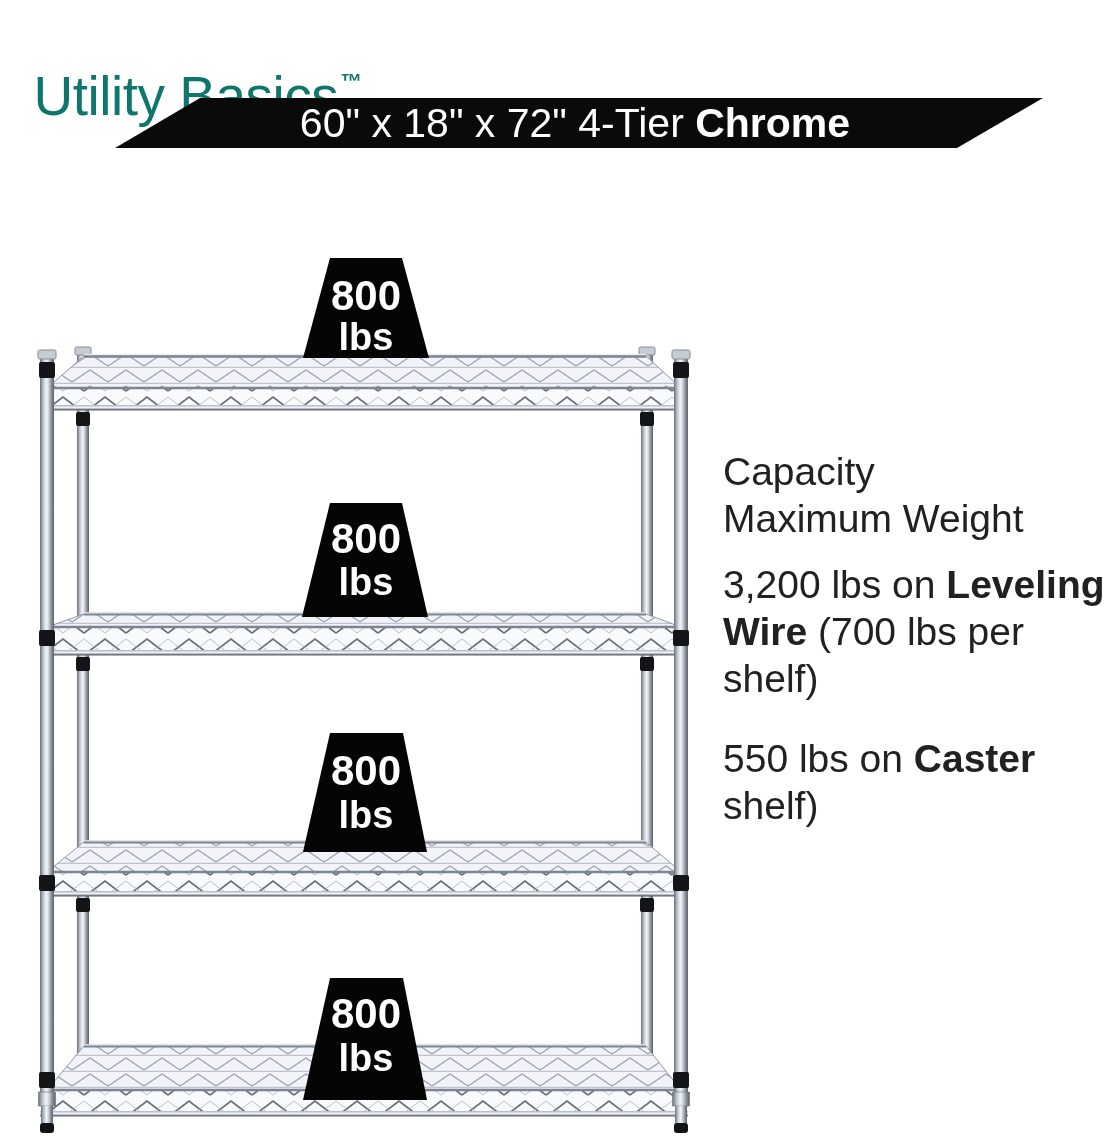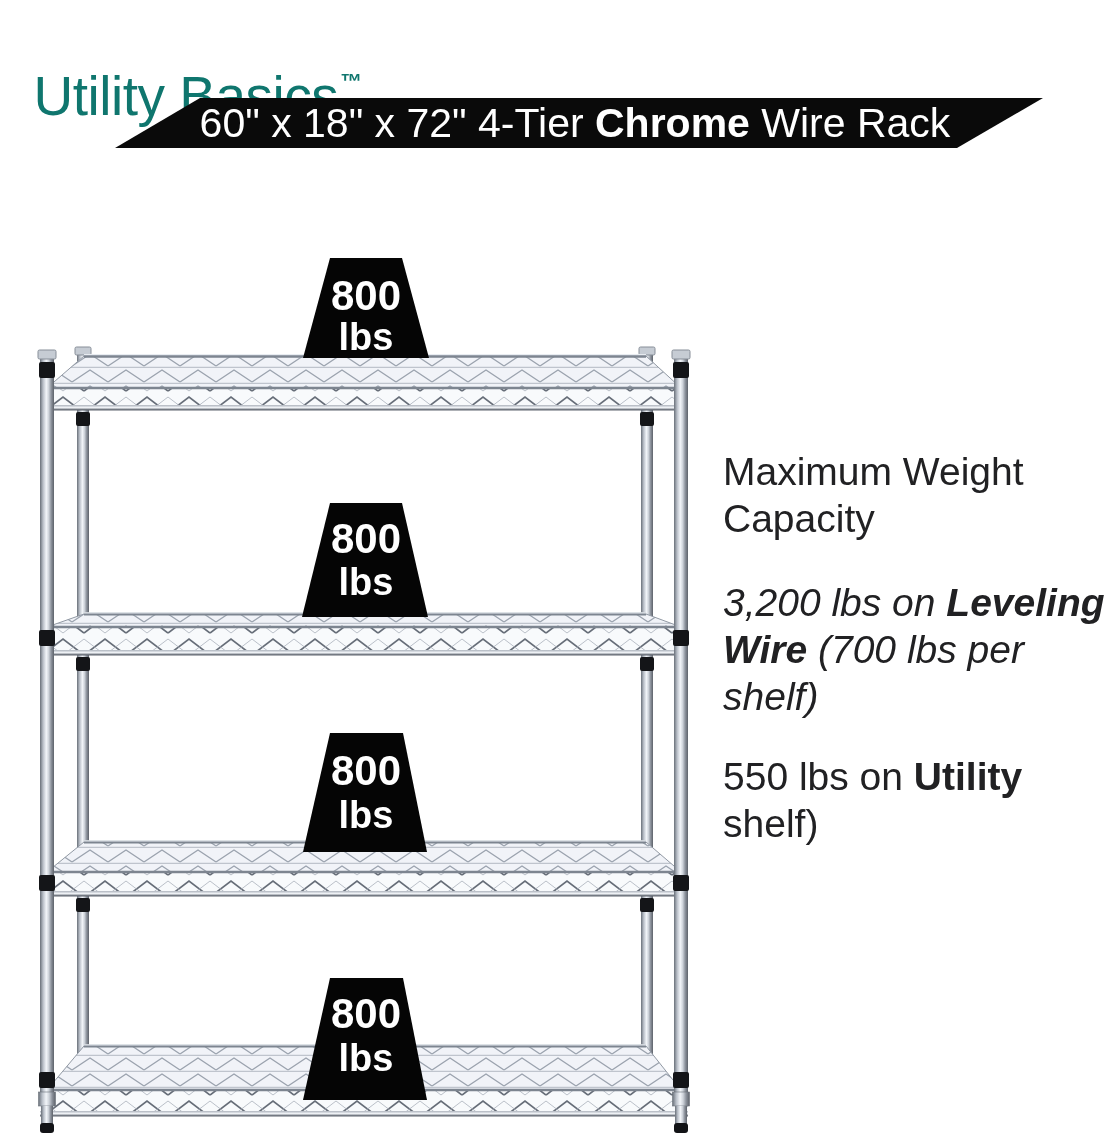--- a/index.html
+++ b/index.html
@@ -18,35 +18,35 @@
     clip-path:polygon(100px 0px,943px 0px,857px 50px,15px 50px);
     display:flex;align-items:center;justify-content:center;white-space:pre;
   }
   .banner .bold{font-weight:700;}
   .rack{position:absolute;left:0px;top:240px;}
   .info{
     position:absolute;left:723px;top:448px;font-size:39px;line-height:47px;color:#212123;
   }
   .info .line{display:block;white-space:pre;}
   .info .b{font-weight:700;}
-  .info .para1{margin-top:37px;font-style:italic;}
+  .info .para1{margin-top:19px;}
   .info .para2{margin-top:33px;}
   .weight-label{fill:#ffffff;font-family:"Liberation Sans",sans-serif;font-weight:700;text-anchor:middle;}
   .w-big{font-size:42px;}
   .w-small{font-size:38px;}
 </style>
 </head>
 <body>
 
 <div class="logo">
   <span>Utility Basics</span><span class="tm">™</span>
 </div>
 
 <div class="banner">
-  <span>60" x 18" x 72" 4-Tier </span><span class="bold">Chrome</span><span> Wire Rack</span>
+  <span>60" x 18" x 72" 4-Tier </span><span class="bold">Chrome</span>
 </div>
 
 <svg class="rack" width="720" height="898" viewBox="0 0 720 898">
   <defs>
     <linearGradient id="pg" x1="0" y1="0" x2="1" y2="0">
       <stop offset="0" stop-color="#697079"></stop>
       <stop offset="0.22" stop-color="#b9bfc8"></stop>
       <stop offset="0.45" stop-color="#f2f5f9"></stop>
       <stop offset="0.62" stop-color="#cfd4db"></stop>
       <stop offset="0.8" stop-color="#8d939d"></stop>
@@ -164,25 +164,25 @@
   </g>
   <g>
     <polygon points="330,738 403,738 427,860 303,860" fill="#050505"></polygon>
     <text class="weight-label w-big" x="366" y="788">800</text>
     <text class="weight-label w-small" x="366" y="831">lbs</text>
   </g>
 </svg>
 
 <div class="info">
   <div>
+    <span class="line">Capacity</span>
     <span class="line">Maximum Weight</span>
-    <span class="line">Capacity</span>
   </div>
   <div class="para1">
     <span class="line"><span>3,200 lbs on </span><span class="b">Leveling</span></span>
     <span class="line"><span class="b">Wire</span><span> (700 lbs per</span></span>
     <span class="line">shelf)</span>
   </div>
   <div class="para2">
-    <span class="line"><span>550 lbs on </span><span class="b">Utility</span></span>
+    <span class="line"><span>550 lbs on </span><span class="b">Caster</span></span>
     <span class="line">shelf)</span>
   </div>
 </div>
 
 </body></html>

